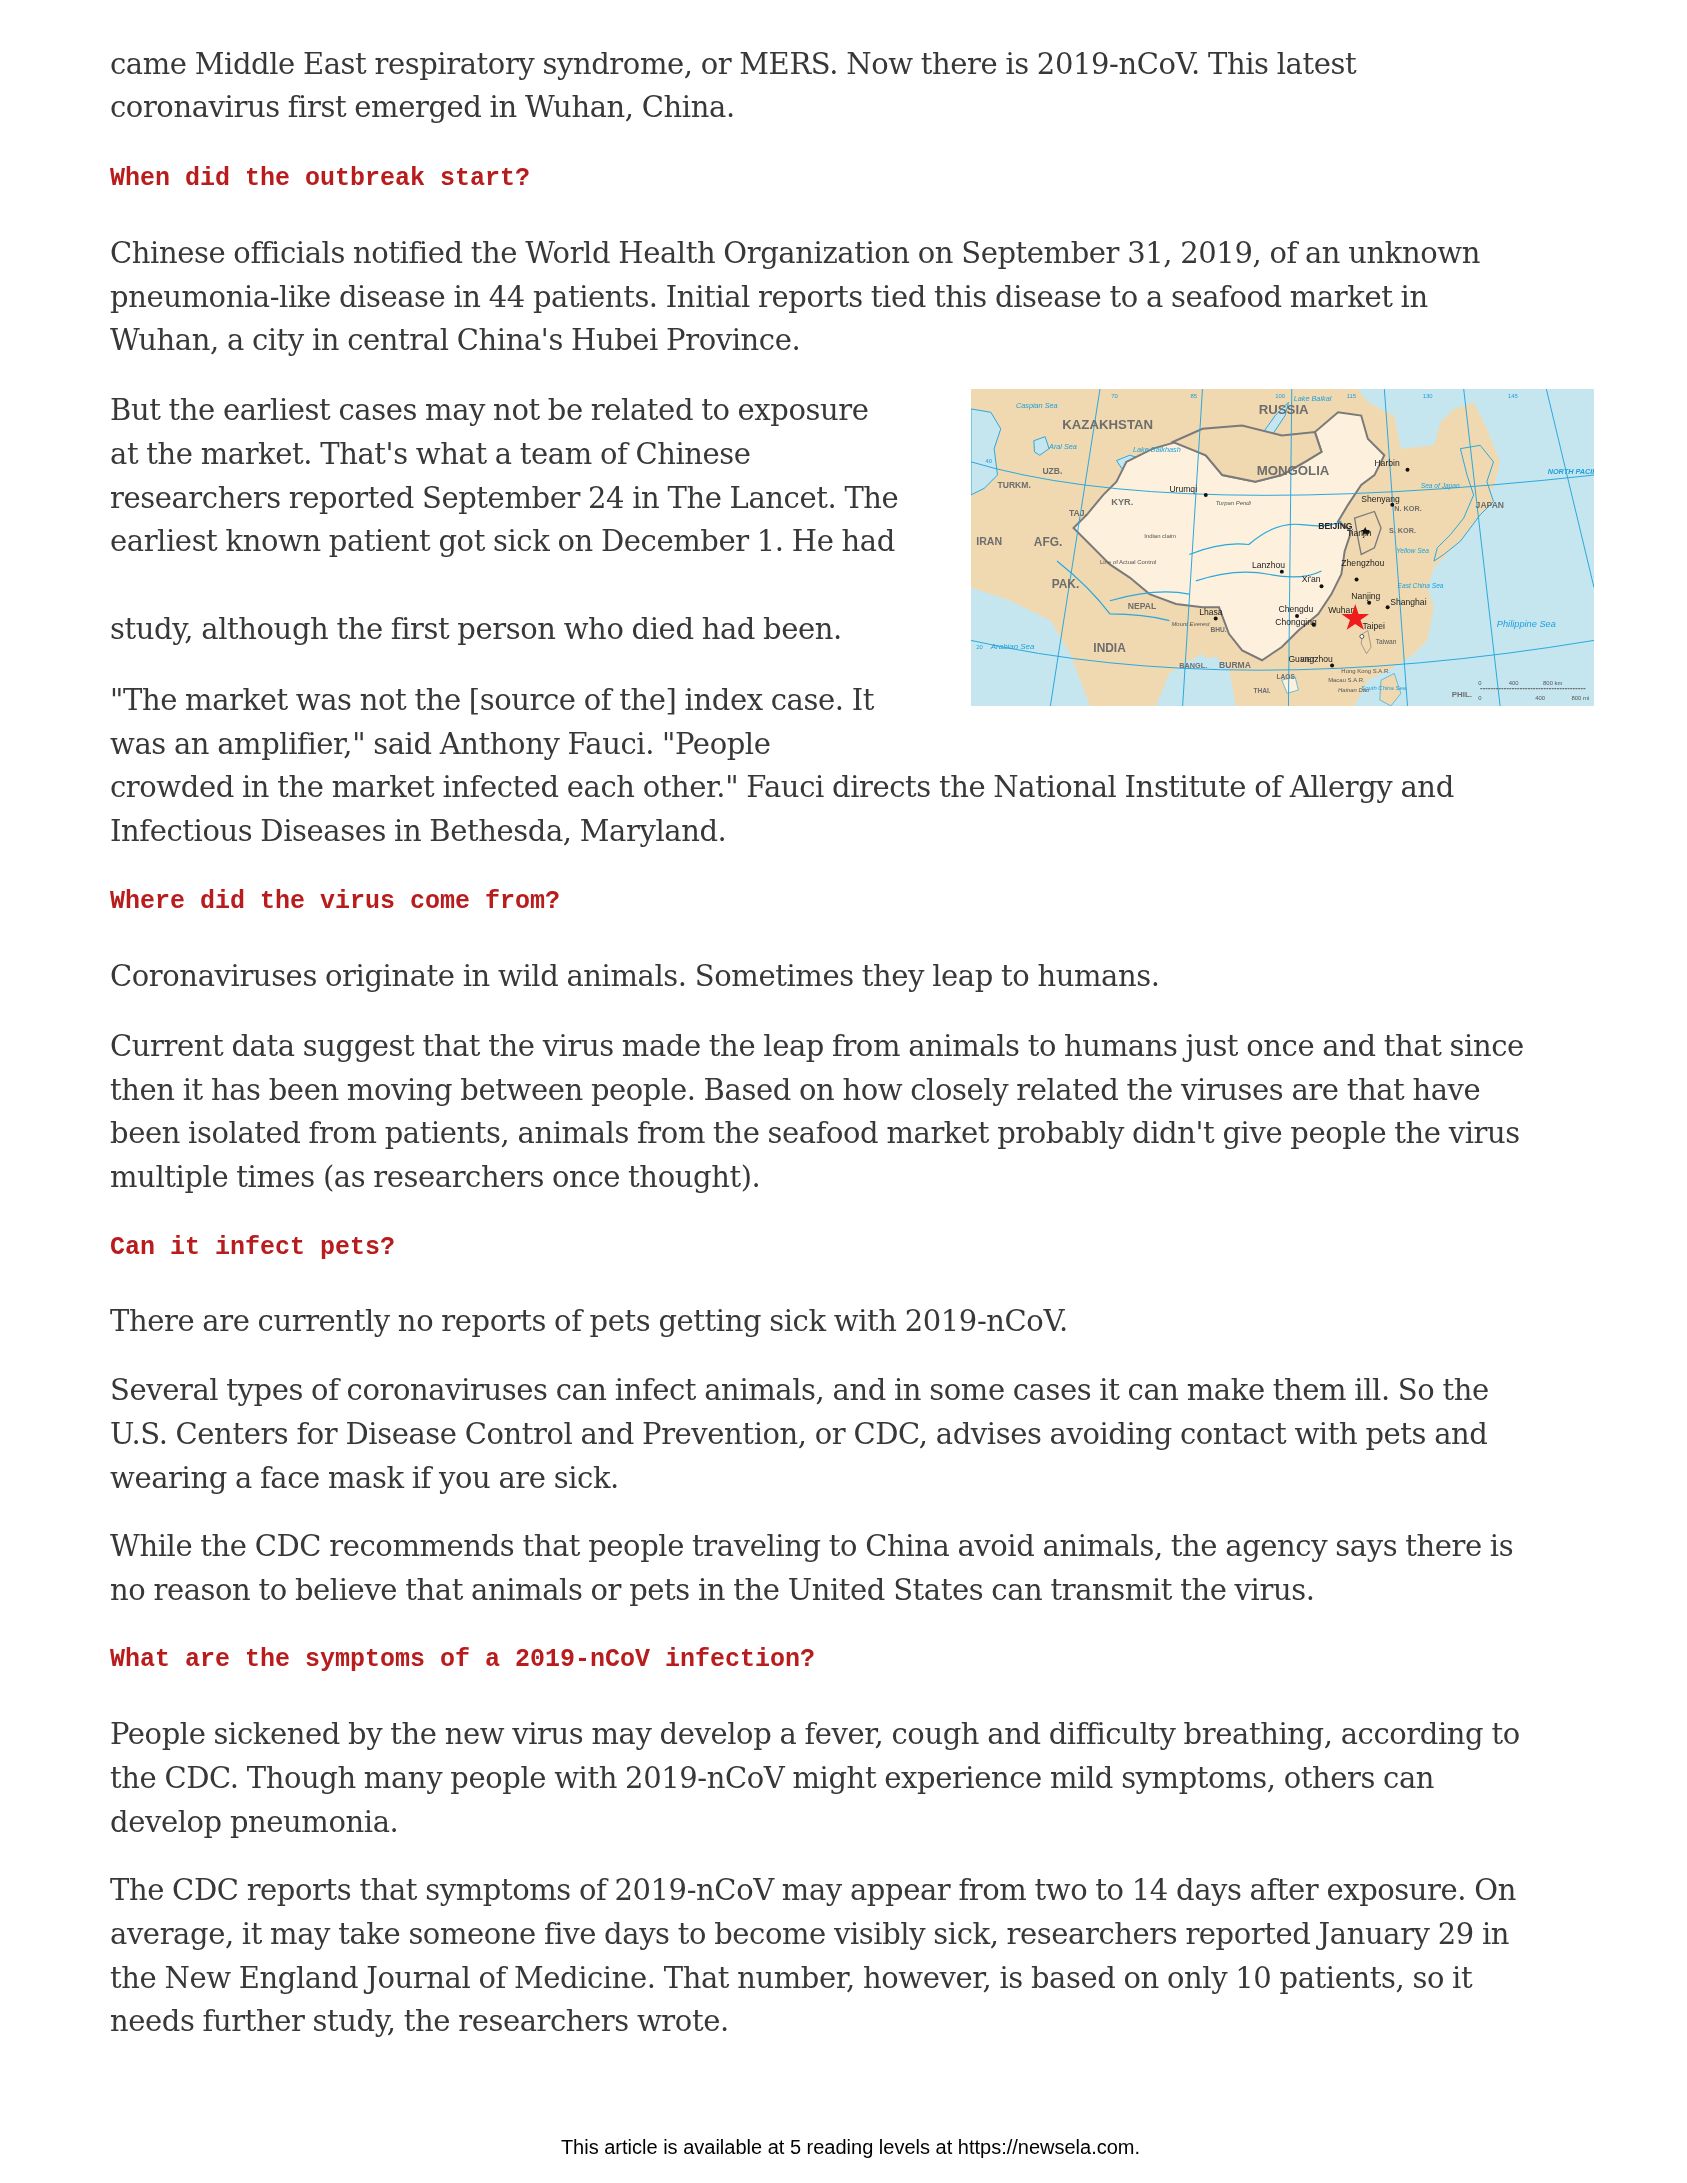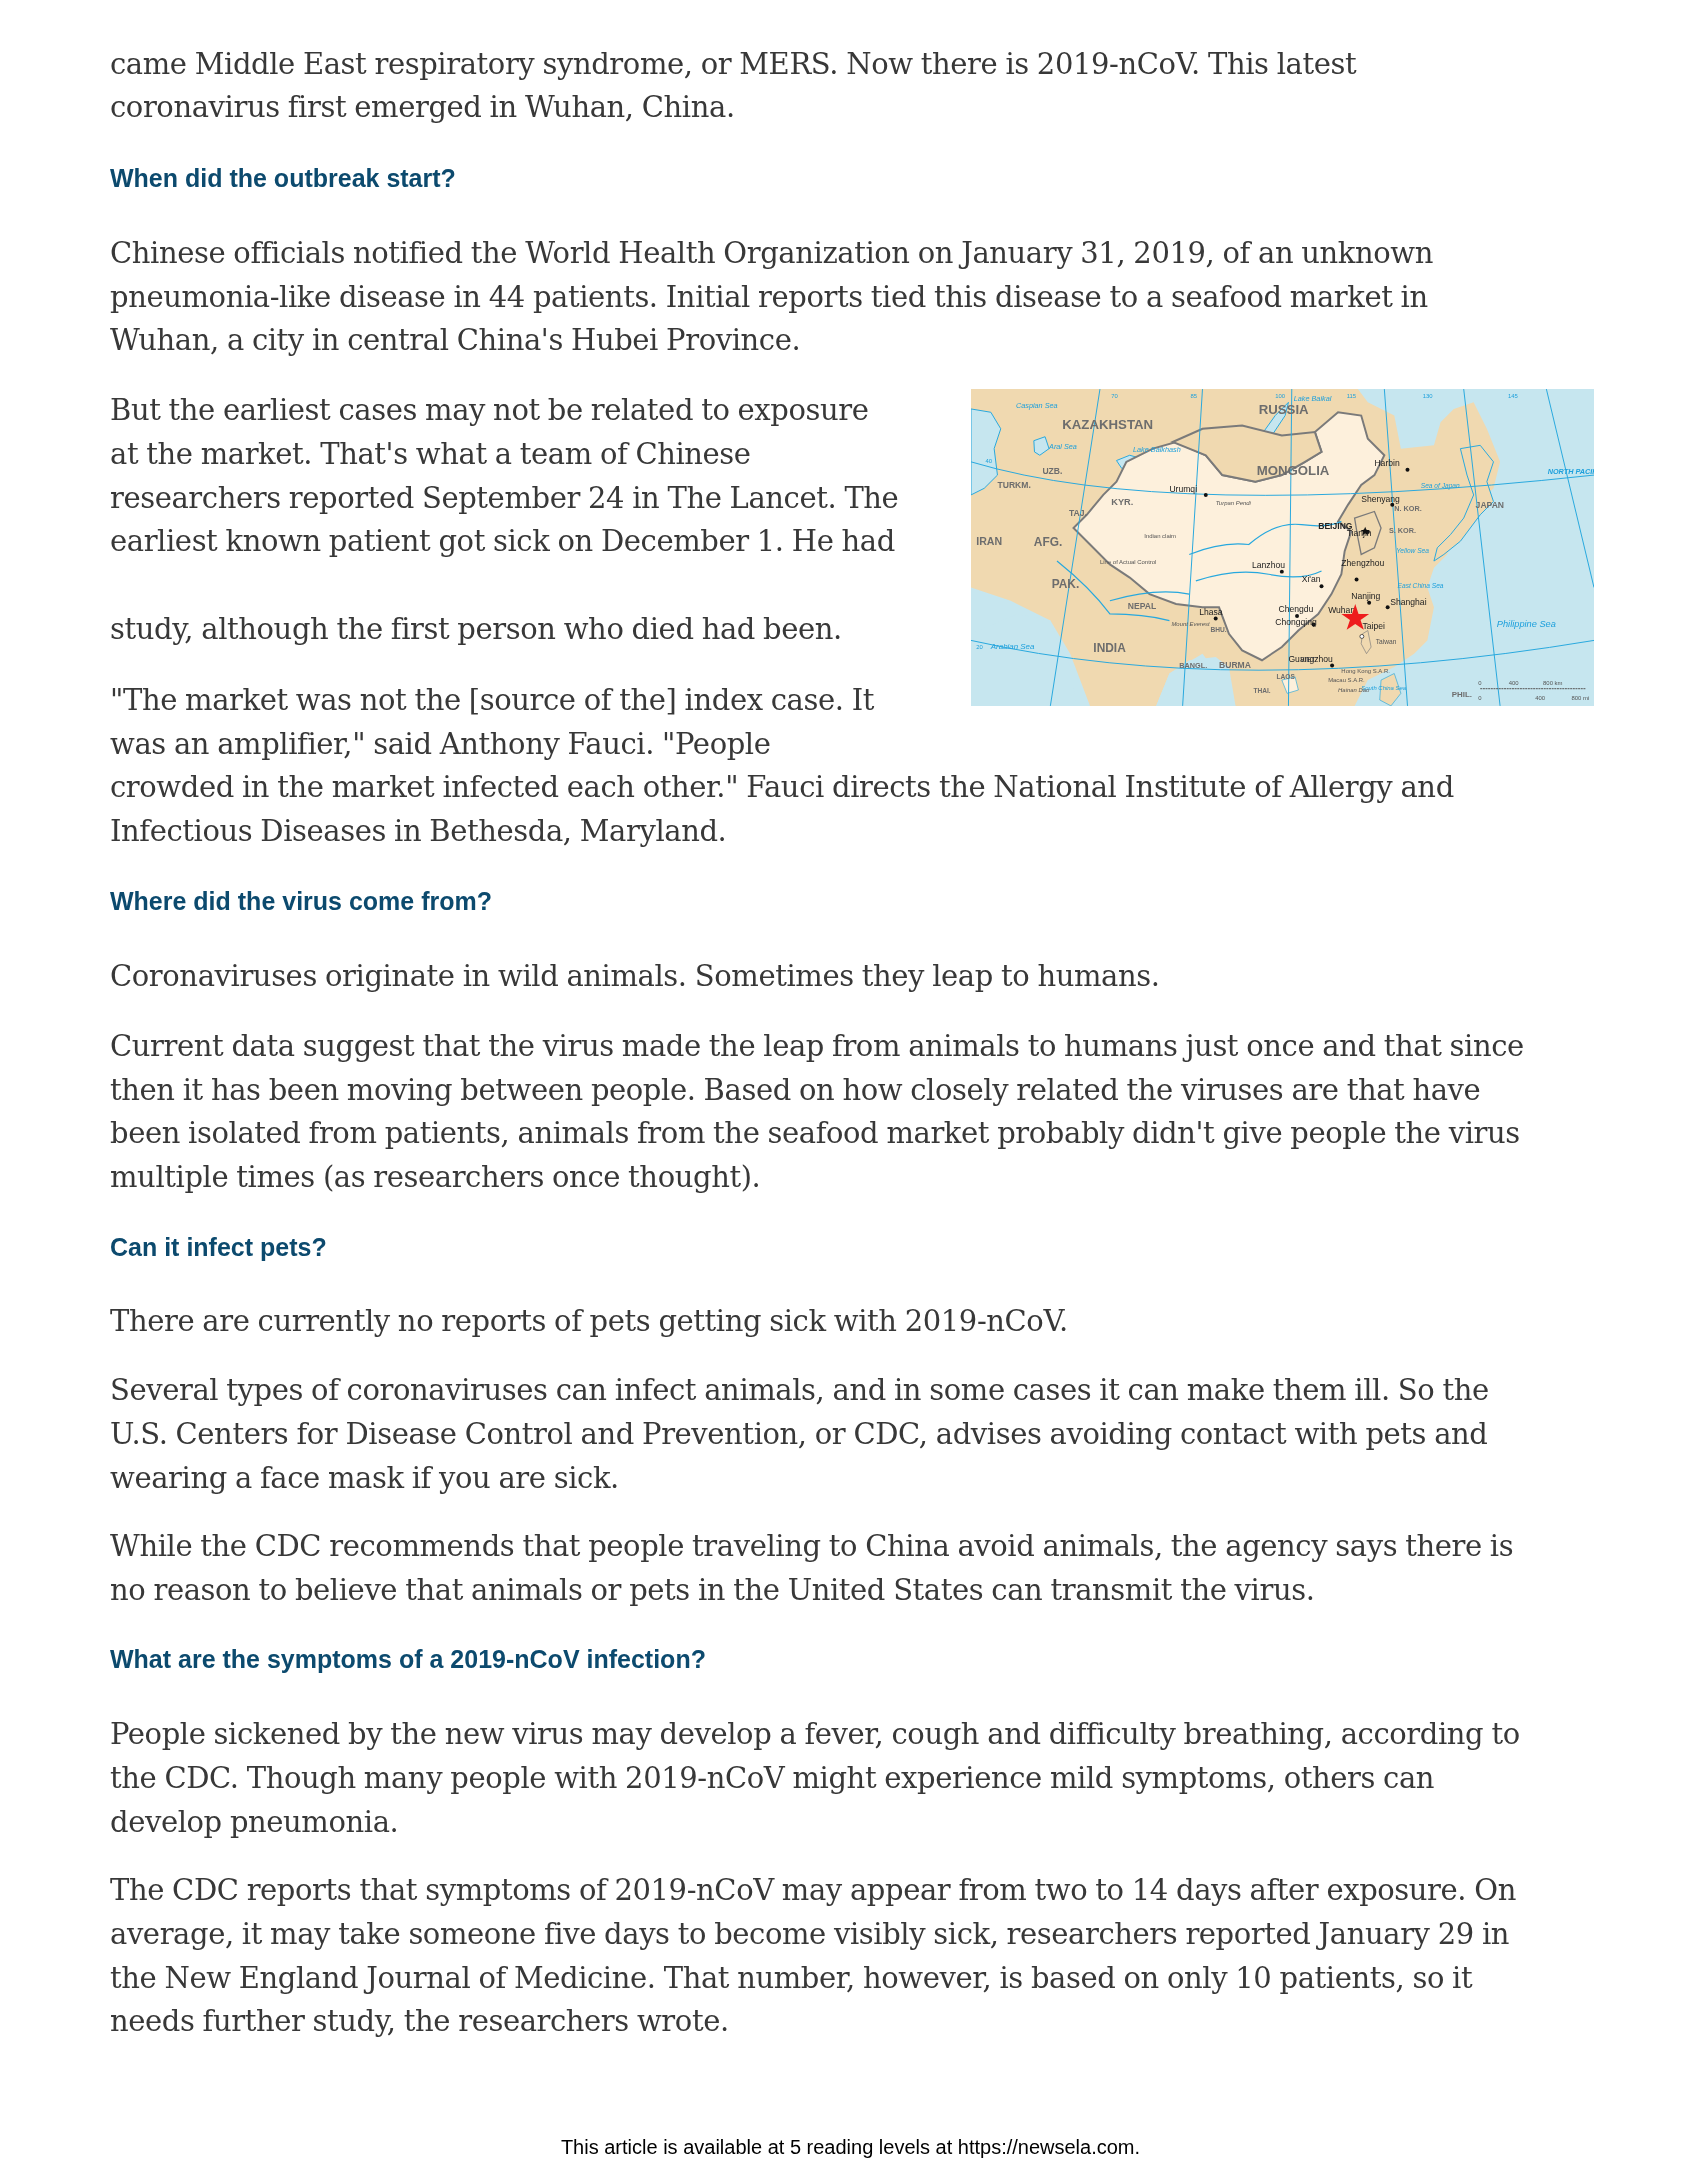--- a/index.html
+++ b/index.html
@@ -6,22 +6,22 @@
   body { width: 1687px; height: 2183px; position: relative; overflow: hidden; }
   .page { position: absolute; left: 0; top: 0; width: 1687px; height: 2183px; background: #fff; margin-left: 7px; }
   .line {
     position: absolute; left: 103px; white-space: nowrap;
     font-family: "DejaVu Serif", "Liberation Serif", serif;
     font-size: 29px; line-height: 44px; color: #383838;
     letter-spacing: -0.4px; word-spacing: -0.7px;
   }
   .heading {
     position: absolute; left: 103px; white-space: nowrap;
-    font-family: Liberation Sans, sans-serif;
-    font-weight: bold; font-size: 25px; line-height: 33px; color: #0c4a6e; text-align: right;
+    font-family: Liberation Mono, monospace;
+    font-weight: bold; font-size: 25px; line-height: 33px; color: #b91c1c; text-align: right;
   }
   .footer {
     position: absolute; left: 0; width: 1687px; top: 2134px; text-align: center;
     font-family: "Liberation Sans", "DejaVu Sans", sans-serif;
     font-size: 20px; line-height: 26.5px; color: #000;
   }
   .map {
     position: absolute; left: 964px; top: 389px; width: 623px; height: 317px;
     background: #c6e6ef; overflow: hidden;
   }
@@ -30,21 +30,21 @@
 </style>
 </head>
 <body>
 
 <div class="page">
 
   <div class="line" style="top:42px">came Middle East respiratory syndrome, or MERS. Now there is 2019-nCoV. This latest</div>
   <div class="line" style="top:85px">coronavirus first emerged in Wuhan, China.</div>
 
   <div class="heading" style="top:162px">When did the outbreak start?</div>
-  <div class="line" style="top:231px">Chinese officials notified the World Health Organization on January 31, 2019, of an unknown</div>
+  <div class="line" style="top:231px">Chinese officials notified the World Health Organization on September 31, 2019, of an unknown</div>
   <div class="line" style="top:275px">pneumonia-like disease in 44 patients. Initial reports tied this disease to a seafood market in</div>
   <div class="line" style="top:318px">Wuhan, a city in central China's Hubei Province.</div>
 
   <div class="line" style="top:388px">But the earliest cases may not be related to exposure</div>
   <div class="line" style="top:432px">at the market. That's what a team of Chinese</div>
   <div class="line" style="top:476px">researchers reported September 24 in The Lancet. The</div>
   <div class="line" style="top:519px">earliest known patient got sick on December 1. He had</div>
   <div class="line" style="top:607px">study, although the first person who died had been.</div>
 
   <div class="line" style="top:678px">"The market was not the [source of the] index case. It</div>

